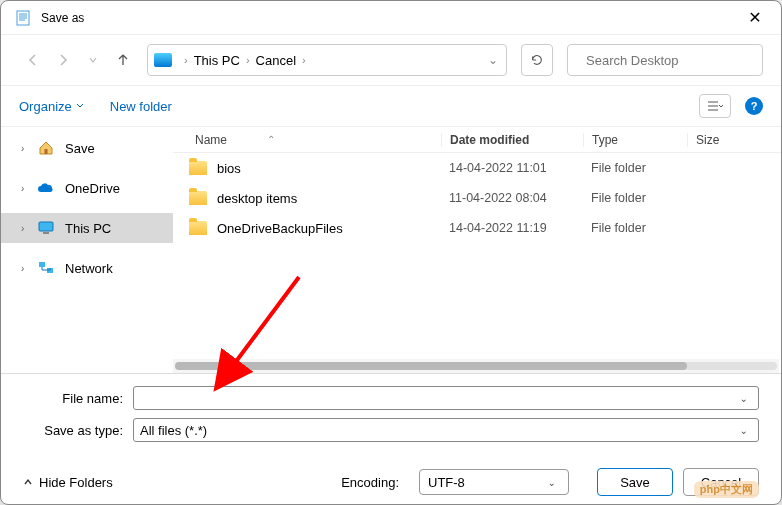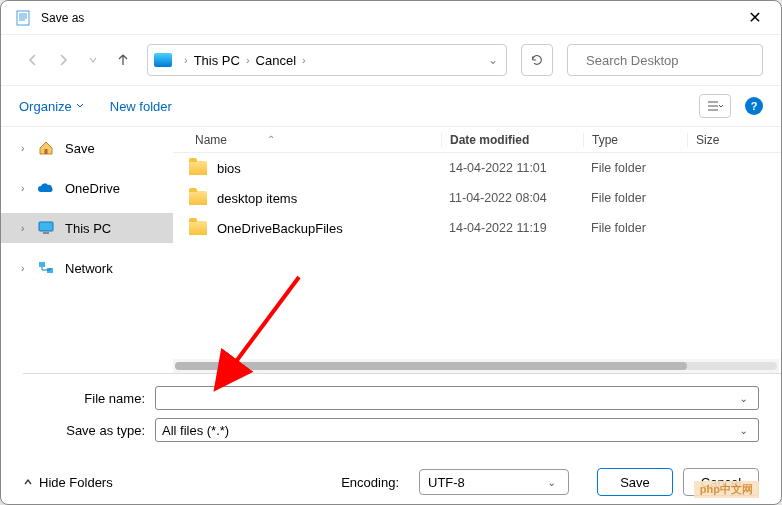--- a/index.html
+++ b/index.html
@@ -40,36 +40,36 @@
   .filelist { flex:1; }
   .row { height: 30px; display:flex; align-items:center; font-size:13px; }
   .r-name { width:268px; padding-left:16px; display:flex; align-items:center; gap:10px; }
   .r-date { width:142px; padding-left:8px; color:#555; font-size:12.5px; }
   .r-type { width:104px; padding-left:8px; color:#555; font-size:12.5px; }
   .folder-ico { width:18px; height:14px; background: linear-gradient(#ffe089,#f8c23c); border-radius:2px 2px 0 0; position:relative; }
   .folder-ico:before { content:""; position:absolute; top:-3px; left:0; width:8px; height:4px; background:#f8c23c; border-radius:2px 2px 0 0; }
   .scrollbar-h { height:14px; background:#f5f5f5; margin: 4px 2px 0 0; display:flex; align-items:center; }
   .sb-track { flex:1; height:8px; background:#e1e1e1; border-radius:4px; margin:0 2px; position:relative; }
   .sb-thumb { position:absolute; left:0; width:85%; height:100%; background:#b8b8b8; border-radius:4px; }
-  .bottompane { border-top: 1px solid #ddd; padding: 12px 22px 0 22px; margin-left: 22px; }
+  .bottompane { border-top: 1px solid #ddd; padding: 12px 22px 0 22px; }
   .formrow { display:flex; align-items:center; margin-bottom:8px; }
   .formlabel { width: 110px; text-align:right; font-size:13px; padding-right:10px; }
   .forminput { flex:1; height:24px; border:1px solid #888; border-radius:3px; padding:0 6px; font-size:13px; display:flex; align-items:center; }
   .forminput.sel-text { background:#fff; }
   .sel-span { background:#0078d4; color:#fff; padding:0 1px; }
   .dropdown-arr { margin-left:auto; color:#555; font-size:10px; padding:0 4px; }
   .footer { position:absolute; bottom:0; left:0; right:0; height:44px; display:flex; align-items:center; padding: 0 22px; font-size:13px; }
   .hide-folders { display:flex; align-items:center; gap:6px; }
   .foot-spacer { flex:1; }
   .enc-label { margin-right:20px; }
   .enc-select { width:150px; height:26px; border:1px solid #999; border-radius:4px; padding:0 8px; font-size:13px; display:flex; align-items:center; margin-right:18px; }
   .btn { min-width:76px; height:28px; border:1px solid #999; border-radius:4px; background:#fff; font-size:13px; margin-left:10px; padding:0 14px; }
   .btn.primary { border:1px solid #0078d4; }
   .red-arrow { position:absolute; left:210px; top:268px; pointer-events:none; }
-  .watermark { position:absolute; right:22px; bottom:6px; font-size:11px; color:#d38b2a; background:#fbe1c2; padding:1px 6px; border-radius:0; font-weight:bold; opacity:.9;}
+  .watermark { position:absolute; right:22px; bottom:6px; font-size:11px; color:#d38b2a; background:#fbe1c2; padding:1px 6px; border-radius:6px; font-weight:bold; opacity:.9;}
 </style>
 </head>
 <body>
 
 <div class="window">
 
   <div class="titlebar">
     <svg class="tb-icon" viewBox="0 0 16 16">
         <rect x="2" y="1" width="12" height="14" fill="#fff" stroke="#4aa0e0"></rect>
         <line x1="4" y1="4" x2="12" y2="4" stroke="#4aa0e0"></line>

